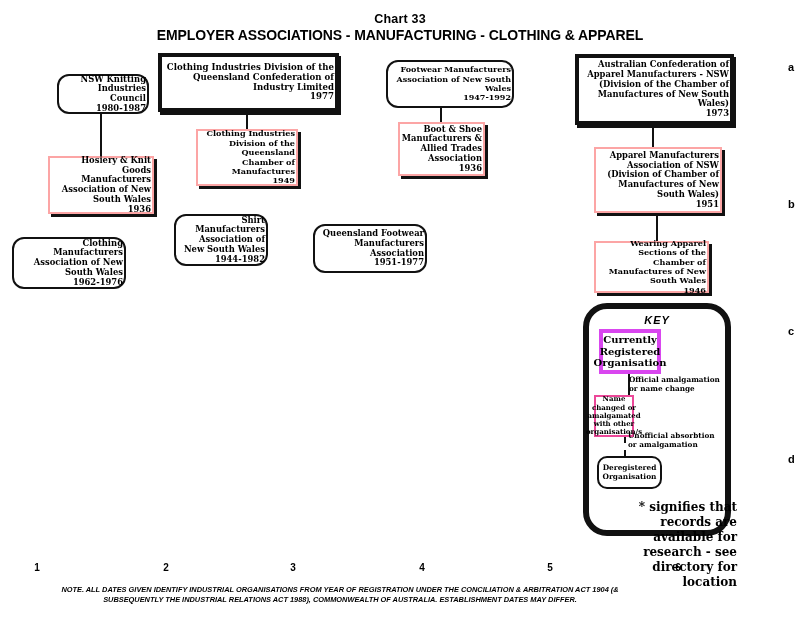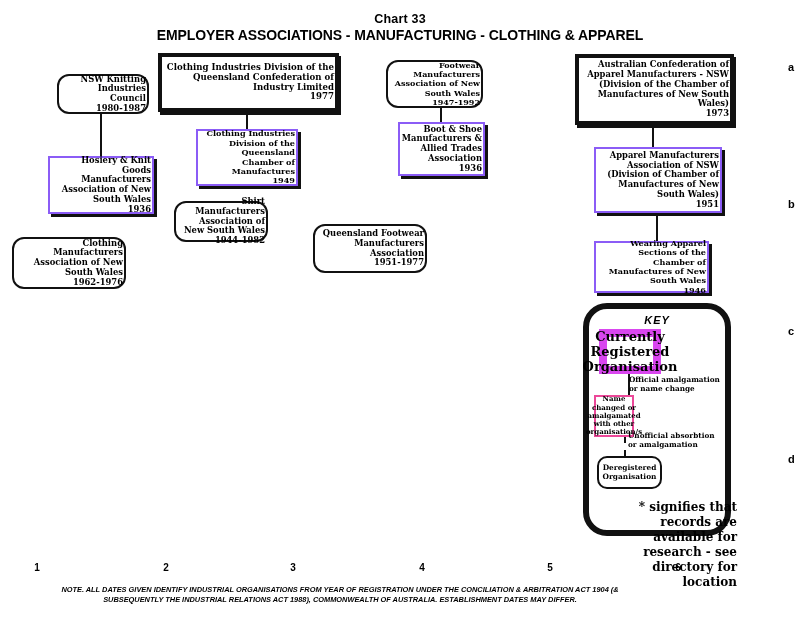--- a/index.html
+++ b/index.html
@@ -7,29 +7,29 @@
           font-family:"Liberation Sans",sans-serif;overflow:hidden;}
   .titleblock{position:absolute;left:0;top:12px;width:800px;text-align:center;font-weight:bold;}
   .t1{font-size:12.5px;letter-spacing:.2px;}
   .t2{font-size:14px;letter-spacing:-.1px;margin-top:1px;}
   .node{position:absolute;display:flex;flex-direction:column;align-items:center;justify-content:center;
         text-align:right;font-family:"DejaVu Serif",serif;font-weight:bold;font-size:8.4px;
         line-height:1.16;background:#fff;box-sizing:border-box;padding:2px 1px;}
   .node .nm,.node .dt{display:block;width:100%;}
   .rounded{border:2px solid #111;border-radius:12px;}
   .thick{border:4px solid #111;box-shadow:2px 3px 0 #111;}
-  .rectsh{border:2px solid #8b5cf6;box-shadow:3px 3px 0 #111;}
+  .rectsh{border:2px solid #fca5a5;box-shadow:3px 3px 0 #111;}
   .vline{position:absolute;width:2px;background:#111;}
   .keybox{position:absolute;left:583px;top:303px;width:148px;height:233px;border:6px solid #111;
           border-radius:24px;background:#fff;box-sizing:border-box;}
   .keytitle{position:absolute;left:0;top:5px;width:136px;text-align:center;font-weight:bold;
             font-style:italic;font-size:11px;letter-spacing:1px;}
   .kbox{position:absolute;display:flex;align-items:center;justify-content:center;text-align:center;
         font-family:"DejaVu Serif",serif;font-weight:bold;line-height:1.18;background:#fff;box-sizing:border-box;}
-  .kb1{left:10px;top:20px;width:62px;height:45px;border:8px solid #d946ef;font-size:13px;}
+  .kb1{left:10px;top:20px;width:62px;height:45px;border:4px solid #d946ef;font-size:10px;}
   .kb2{left:5px;top:86px;width:40px;height:42px;border:2px solid #ec4899;font-size:7px;}
   .kb3{left:8px;top:147px;width:65px;height:33px;border:2px solid #111;border-radius:10px;font-size:7.4px;}
   .klabel{position:absolute;font-family:"DejaVu Serif",serif;font-weight:bold;font-size:7.3px;
           text-align:left;line-height:1.25;}
   .kl1{left:40px;top:66px;width:95px;}
   .kl2{left:39px;top:122px;width:95px;}
   .kline1{position:absolute;left:39px;top:65px;height:21px;width:2px;background:#111;}
   .kline2{position:absolute;left:35px;top:128px;height:19px;width:0;border-left:2px dashed #111;}
   .kfoot{position:absolute;left:12px;top:191px;width:136px;text-align:right;
          font-family:"DejaVu Serif",serif;font-weight:bold;font-size:12px;line-height:1.25;}
@@ -64,26 +64,26 @@
 
   <div class="node thick" style="left:158px;top:53px;width:181px;height:59px;font-size:8.6px">
     <span class="nm">Clothing Industries Division of the Queensland Confederation of Industry Limited</span>
     <span class="dt">1977</span>
   </div>
   <div class="vline" style="left:246px;top:112px;height:17px"></div>
   <div class="node rectsh" style="left:196px;top:129px;width:102px;height:57px;font-size:8.1px">
     <span class="nm">Clothing Industries Division of the Queensland Chamber of Manufactures</span>
     <span class="dt">1949</span>
   </div>
-  <div class="node rounded" style="left:174px;top:201px;width:94px;height:41px">
+  <div class="node rounded" style="left:174px;top:214px;width:94px;height:52px">
     <span class="nm">Shirt Manufacturers Association of New South Wales</span>
     <span class="dt">1944-1982</span>
   </div>
 
-  <div class="node rounded" style="left:386px;top:60px;width:97px;height:48px;font-size:8px">
+  <div class="node rounded" style="left:386px;top:60px;width:128px;height:48px;font-size:8px">
     <span class="nm">Footwear Manufacturers Association of New South Wales</span>
     <span class="dt">1947-1992</span>
   </div>
   <div class="vline" style="left:440px;top:108px;height:15px"></div>
   <div class="node rectsh" style="left:398px;top:122px;width:87px;height:54px">
     <span class="nm">Boot &amp; Shoe Manufacturers &amp; Allied Trades Association</span>
     <span class="dt">1936</span>
   </div>
   <div class="node rounded" style="left:313px;top:224px;width:114px;height:49px">
     <span class="nm">Queensland Footwear Manufacturers Association</span>

